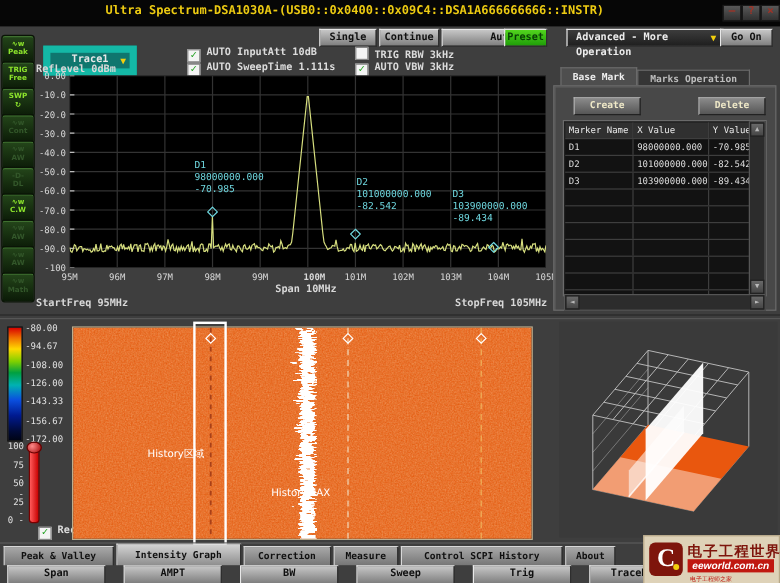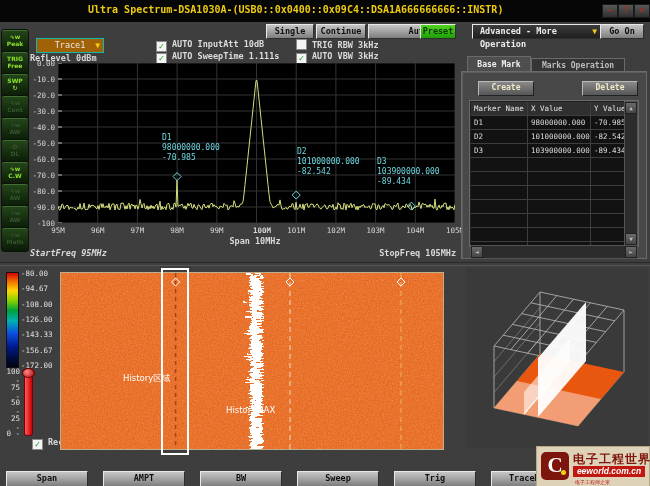--- a/index.html
+++ b/index.html
@@ -15,22 +15,22 @@
           border:1px solid #1a1a1a;color:#a03226;font-size:9px;font-weight:bold;
           text-align:center;line-height:11px;}
   
   .btn{background:linear-gradient(#c6c6c6,#7e7e7e);border-top:1px solid #e8e8e8;border-left:1px solid #e8e8e8;
        border-right:1px solid #2e2e2e;border-bottom:1px solid #2e2e2e;color:#101010;
        font-size:8.5px;font-weight:bold;text-align:center;font-family:"DejaVu Sans Mono",monospace;}
   .btn.green{background:linear-gradient(#52d41e,#1f9e08);color:#073c05;}
   .btn.dark{background:linear-gradient(#3c3c3c,#1f1f1f);color:#ececec;text-align:left;padding-left:7px;}
   .yellow-arrow{color:#f2cf0e;font-size:8px;}
   
-  #trace-dd{left:36px;top:38px;width:66px;height:13px;background:#a16207;border:1px solid #14b8a6;
-            color:#e8e8e8;font-size:8.5px;font-weight:normal;text-align:center;line-height:13px;}
+  #trace-dd{left:36px;top:38px;width:66px;height:13px;background:#0f766e;border:6px solid #14b8a6;
+            color:#e8e8e8;font-size:8.5px;font-weight:bold;text-align:center;line-height:13px;}
   #trace-dd .yellow-arrow{position:absolute;right:3px;top:0;}
   #reflevel{left:30px;top:53px;font-size:8.5px;font-weight:bold;color:#d8d8d8;}
   
   .chk{position:absolute;font-size:8.5px;font-weight:bold;color:#dcdcdc;white-space:nowrap;padding-left:24px;}
   .chk .box{display:inline-block;width:9px;height:9px;background:#f4f4f4;border:1px solid #888;
             vertical-align:-2px;margin-right:5px;text-align:center;line-height:9px;
             color:#1a9e1a;font-size:9px;font-weight:bold;}
   
   .side-item{position:absolute;left:1px;width:26px;height:20px;border-radius:3px;
              background:linear-gradient(#24461a,#0b1a07);border:1px solid #0a1406;
@@ -258,21 +258,21 @@
       <div class="xtick" style="left: 160.1px; top: 226px;">98M</div>
       <div class="xtick" style="left: 199.8px; top: 226px;">99M</div>
       <div class="xtick" style="left: 245px; top: 226px; font-weight: bold;">100M</div>
       <div class="xtick" style="left: 279.2px; top: 226px;">101M</div>
       <div class="xtick" style="left: 318.9px; top: 226px;">102M</div>
       <div class="xtick" style="left: 358.6px; top: 226px;">103M</div>
       <div class="xtick" style="left: 398.3px; top: 226px;">104M</div>
       <div class="xtick" style="left: 438px; top: 226px;">105M</div>
     </div>
   <div class="abs" id="span-label">Span 10MHz</div>
-  <div class="abs freq-label" style="left:30px;font-style:italic;">StartFreq 95MHz</div>
+  <div class="abs freq-label" style="left:30px;">StartFreq 95MHz</div>
   <div class="abs freq-label" style="left:352px;width:104px;text-align:right;">StopFreq 105MHz</div>
 
   <div id="rtabs">
       <div class="rtab active" style="left: 467px; width: 62px;">Base Mark</div>
       <div class="rtab inactive" style="left: 531px; width: 92px;">Marks Operation</div>
     </div>
   <div class="abs" id="marker-panel">
     <div class="panel-btn" style="left:16px;">Create</div>
     <div class="panel-btn" style="left:120px;">Delete</div>
     <div id="mtable">
@@ -414,20 +414,28 @@
         <path d="M28 93.5 L74 39.5 M28 109 L74 55 M28 124.5 L74 70.5" opacity="0.5"></path>
       </g>
       <polygon points="28,140 112,158 158,104 74,86" fill="#e9570e"></polygon>
       <polygon points="28,140 112,158 135,131 51,113" fill="#ffffff" opacity="0.42"></polygon>
       <polygon points="72,149 120,93 120,34 72,90" fill="#ffffff" opacity="0.95"></polygon>
       <polygon points="58,146 104,92 104,70 58,124" fill="#ffffff" opacity="0.55"></polygon>
       <line x1="58" y1="146" x2="104" y2="92" stroke="#fff" stroke-width="1.4" opacity="0.8"></line>
     </svg>
   </div>
 
+  <div class="abs" id="tabs-row">
+      <div class="btab" style="left: 3px; width: 89.6px;">Peak &amp; Valley</div>
+      <div class="btab active" style="left: 96.6px; width: 102px;">Intensity Graph</div>
+      <div class="btab" style="left: 202.6px; width: 71px;">Correction</div>
+      <div class="btab" style="left: 277.6px; width: 52.4px;">Measure</div>
+      <div class="btab" style="left: 334px; width: 133px;">Control SCPI History</div>
+      <div class="btab" style="left: 471px; width: 40px;">About</div>
+    </div>
   <div id="bottom-buttons">
       <div class="abs btn bbtn" style="left: 6px; line-height: 13px;">Span</div>
       <div class="abs btn bbtn" style="left: 103px; line-height: 13px;">AMPT</div>
       <div class="abs btn bbtn" style="left: 200px; line-height: 13px;">BW</div>
       <div class="abs btn bbtn" style="left: 297px; line-height: 13px;">Sweep</div>
       <div class="abs btn bbtn" style="left: 394px; line-height: 13px;">Trig</div>
       <div class="abs btn bbtn" style="left: 491px; line-height: 13px;">TraceMath</div>
     </div>
 
   <div class="abs" id="watermark">

